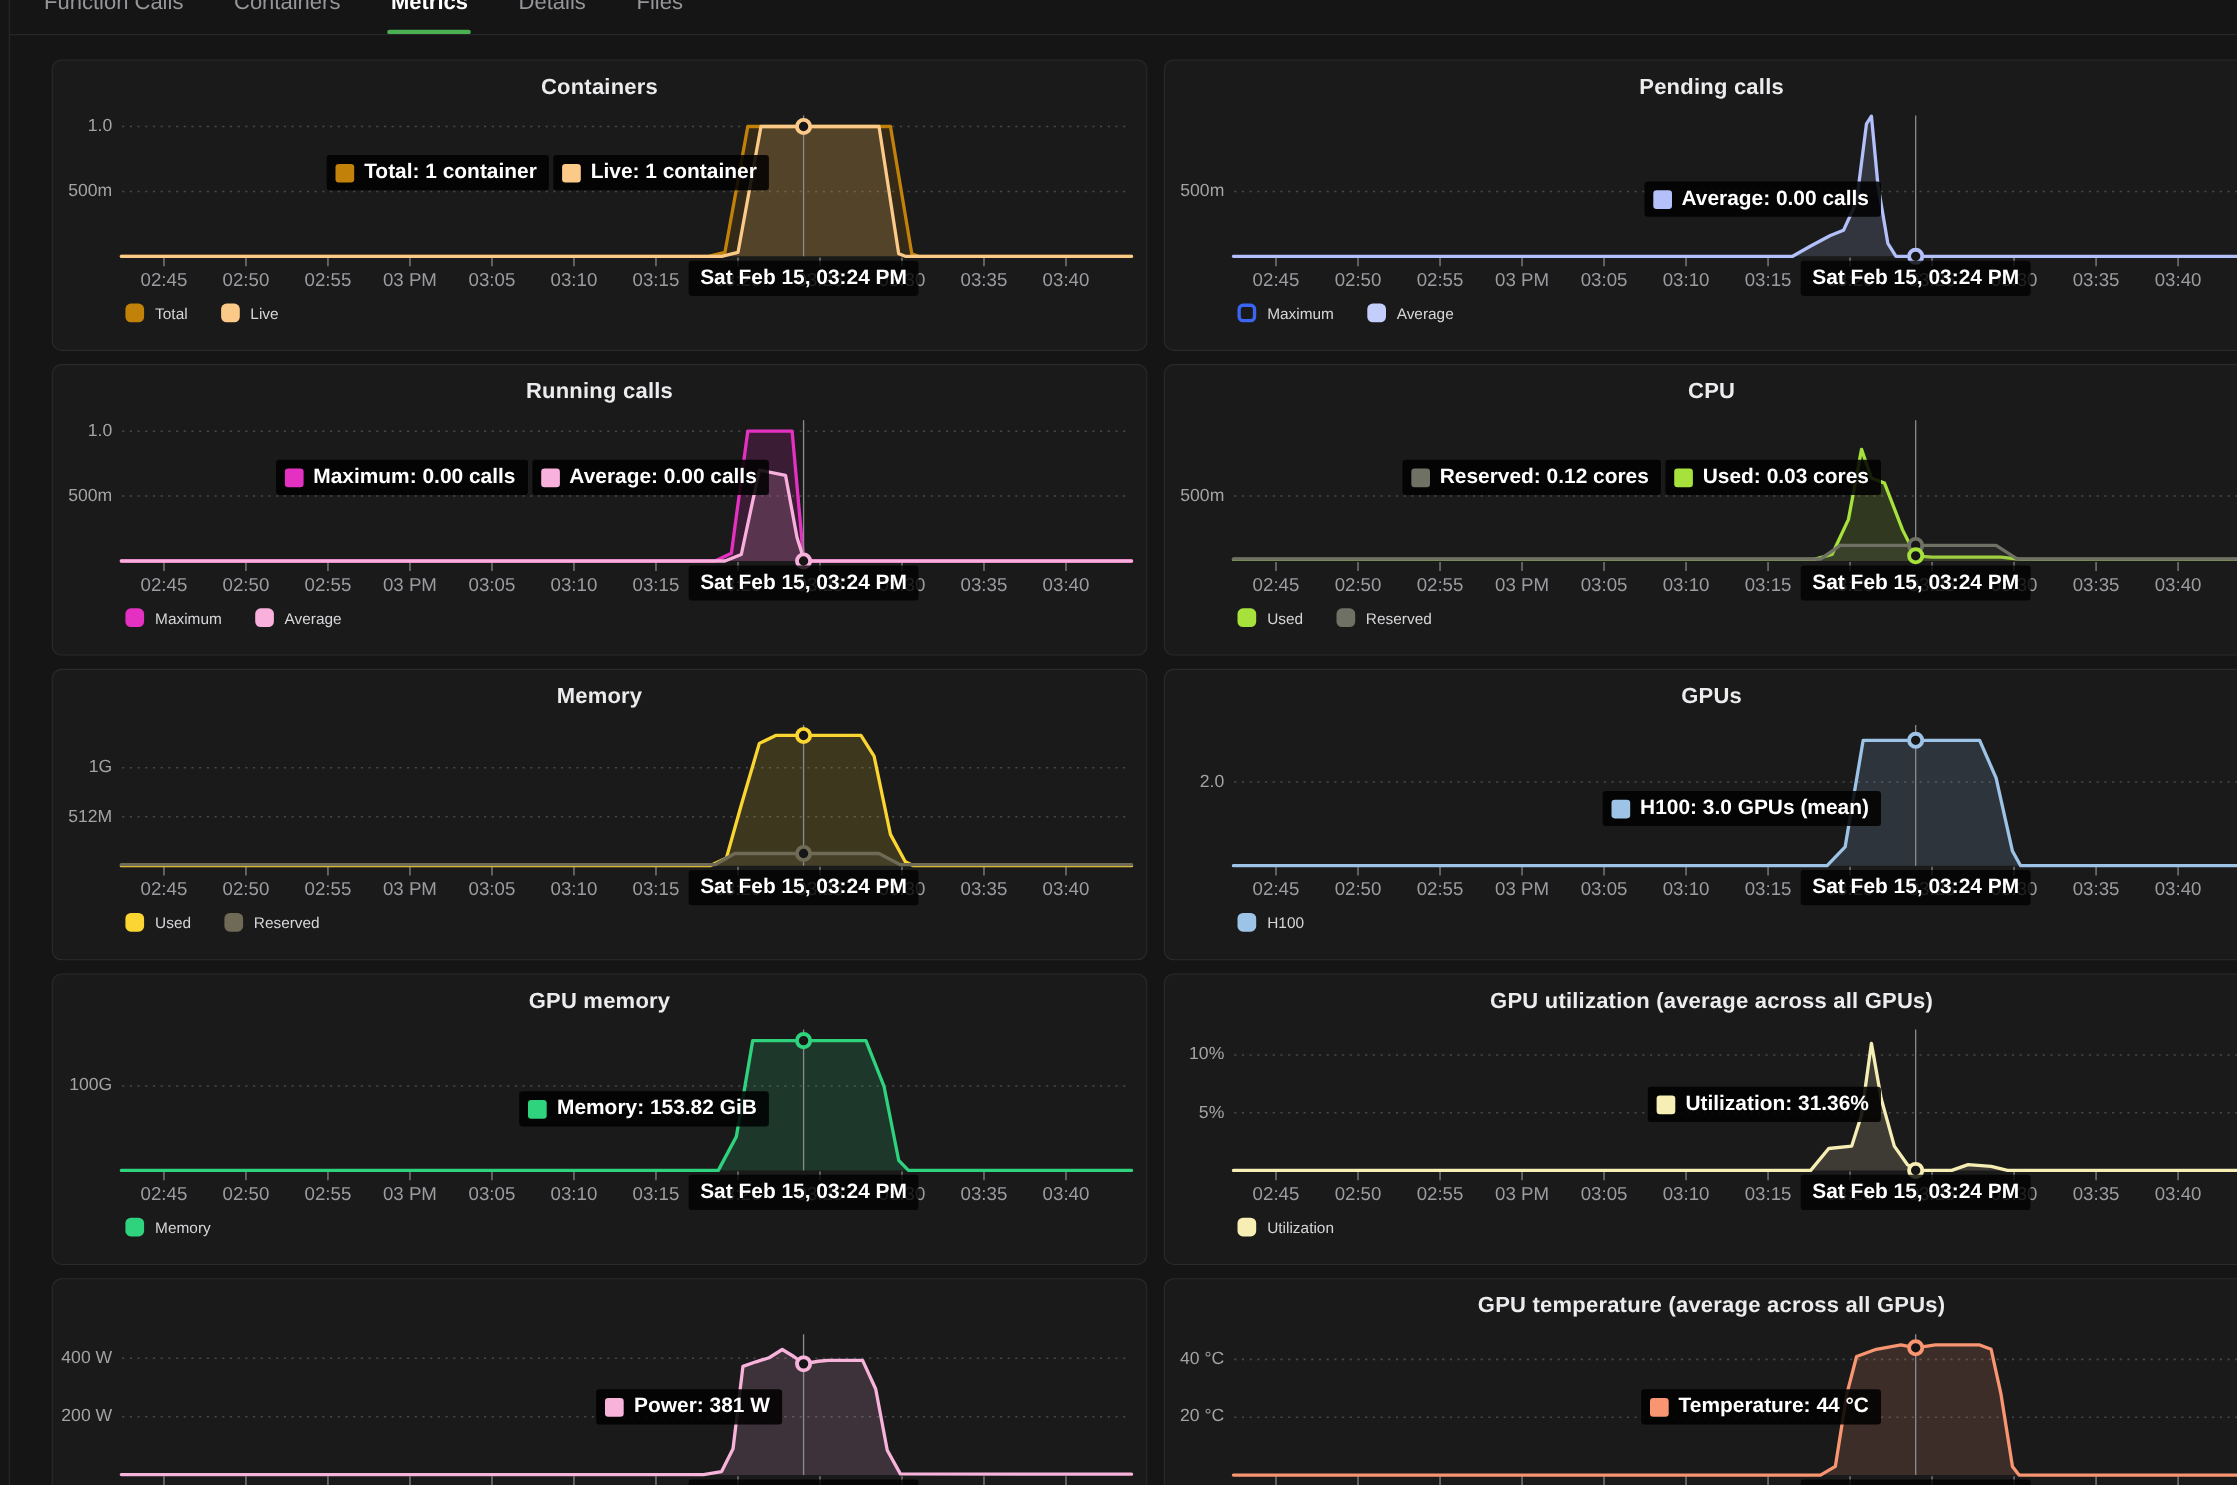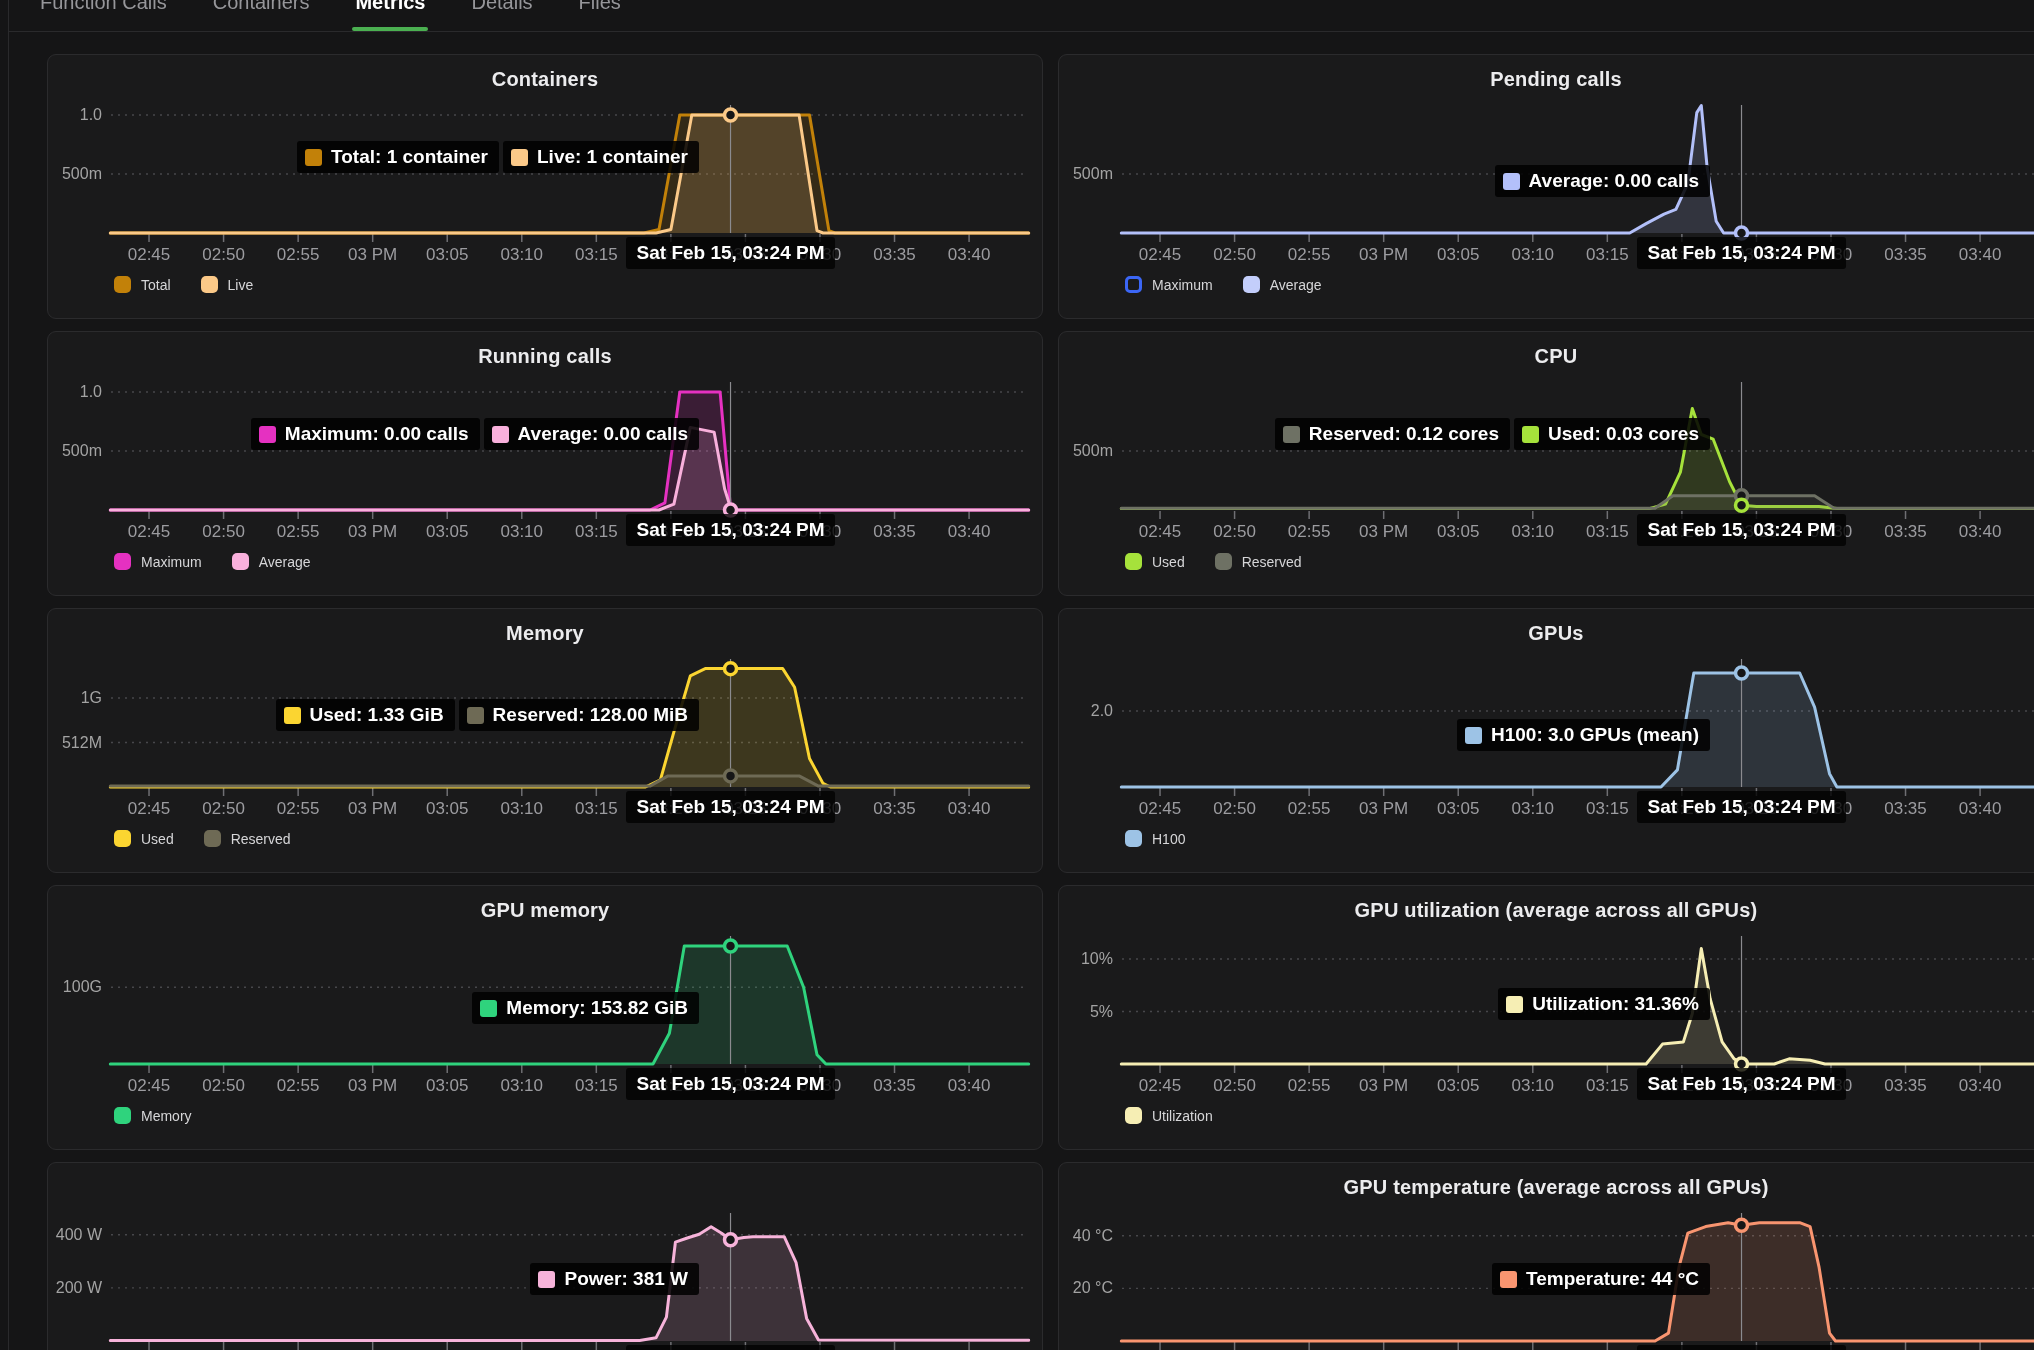--- a/index.html
+++ b/index.html
@@ -324,30 +324,20 @@
       <div class="xlab" style="left: 208.13px;">02:55</div>
       <div class="xlab" style="left: 282.68px;">03 PM</div>
       <div class="xlab" style="left: 357.23px;">03:05</div>
       <div class="xlab" style="left: 431.78px;">03:10</div>
       <div class="xlab" style="left: 506.33px;">03:15</div>
       <div class="xlab" style="left: 580.88px;">03:20</div>
       <div class="xlab" style="left: 655.43px;">03:25</div>
       <div class="xlab" style="left: 729.98px;">03:30</div>
       <div class="xlab" style="left: 804.53px;">03:35</div>
       <div class="xlab" style="left: 879.08px;">03:40</div>
-      <div class="tip" style="right: 343px; top: 90px;">
-        <div class="tip-row">
-          <span class="tip-swatch" style="background: rgb(251, 213, 49);"></span>
-          <span class="tip-text">Used: 1.33 GiB</span>
-        </div>
-        <div class="tip-row">
-          <span class="tip-swatch" style="background: rgb(110, 106, 85);"></span>
-          <span class="tip-text">Reserved: 128.00 MiB</span>
-        </div>
-      </div>
       <div class="tip-date" style="left: 682.52px;">Sat Feb 15, 03:24 PM</div>
       <div class="legend">
         <div class="leg-item">
           <span class="leg-swatch" style="background: rgb(251, 213, 49);"></span>
           <span class="leg-label">Used</span>
         </div>
         <div class="leg-item">
           <span class="leg-swatch" style="background: rgb(110, 106, 85);"></span>
           <span class="leg-label">Reserved</span>
         </div>
@@ -515,21 +505,21 @@
         <line x1="622.88" x2="622.88" y1="179" y2="187" stroke="#6f6f73" stroke-width="1.5"></line>
         <line x1="697.43" x2="697.43" y1="179" y2="187" stroke="#6f6f73" stroke-width="1.5"></line>
         <line x1="771.98" x2="771.98" y1="179" y2="187" stroke="#6f6f73" stroke-width="1.5"></line>
         <line x1="846.53" x2="846.53" y1="179" y2="187" stroke="#6f6f73" stroke-width="1.5"></line>
         <line x1="921.0799999999999" x2="921.0799999999999" y1="179" y2="187" stroke="#6f6f73" stroke-width="1.5"></line>
         <path d="M62.3,177.5 L591.6,177.5 L608.0,174.8 L618.4,154.1 L627.4,79.2 L639.3,75.0 L651.2,71.3 L663.1,63.8 L673.6,70.2 L682.5,76.8 L695.9,74.5 L704.9,73.7 L736.2,73.7 L748.1,99.7 L758.6,155.4 L770.5,176.9 L980.7,177.2 L980.7,178 L62.3,178 Z" fill="#f7b3da" fill-opacity="0.16" stroke="none"></path>
         <path d="M62.3,177.5 L591.6,177.5 L608.0,174.8 L618.4,154.1 L627.4,79.2 L639.3,75.0 L651.2,71.3 L663.1,63.8 L673.6,70.2 L682.5,76.8 L695.9,74.5 L704.9,73.7 L736.2,73.7 L748.1,99.7 L758.6,155.4 L770.5,176.9 L980.7,177.2" fill="none" stroke="#f7b3da" stroke-width="3" stroke-linejoin="round" stroke-linecap="round"></path>
         <line x1="682.52" x2="682.52" y1="50" y2="178" stroke="#8b8b8f" stroke-width="1.2"></line>
         <circle cx="682.52" cy="76.8445" r="6" fill="#161617" stroke="#f7b3da" stroke-width="3.5"></circle>
       </svg>
-      <div class="tip" style="right: 343px; top: 100px;">
+      <div class="tip" style="right: 331px; top: 100px;">
         <div class="tip-row">
           <span class="tip-swatch" style="background: rgb(247, 179, 218);"></span>
           <span class="tip-text">Power: 381 W</span>
         </div>
       </div>
       <div class="tip-date" style="left: 682.52px;">Sat Feb 15, 03:24 PM</div>
     </div>
     <div class="card" style="left: 1058px; top: 1162px;">
       <div class="title">GPU temperature (average across all GPUs)</div>
       <div class="ylab" style="top: 62.8px;">40 °C</div>

